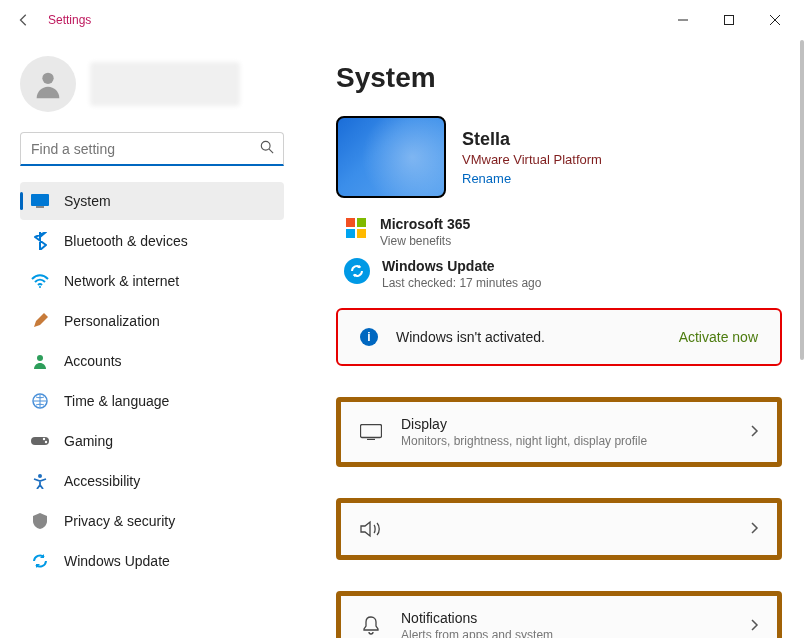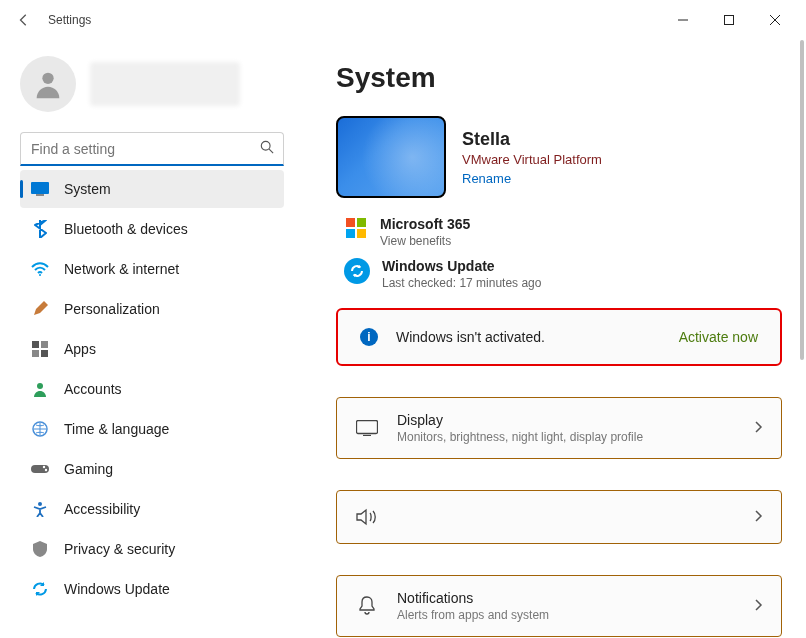--- a/index.html
+++ b/index.html
@@ -1,32 +1,32 @@
 <!DOCTYPE html>
 <html><head>
 <meta charset="utf-8">
 <style>
   * { box-sizing: border-box; margin: 0; padding: 0; font-family: "Segoe UI", Arial, sans-serif; }
   body { width: 806px; height: 638px; background: #fff; overflow: hidden; position: relative; }
 
   .titlebar { height: 40px; display: flex; align-items: center; padding: 0 8px; }
   .back-btn { width: 32px; height: 32px; display: flex; align-items: center; justify-content: center; color: #555; border-radius: 4px; }
-  .app-title { font-size: 12px; color: #404040; margin-left: 8px; }
+  .app-title { font-size: 12px; color: #be185d; margin-left: 8px; }
   .win-controls { margin-left: auto; display: flex; }
   .win-btn { width: 46px; height: 32px; display: flex; align-items: center; justify-content: center; color: #222; }
 
   .main-area { display: flex; height: calc(100% - 40px); }
 
   .sidebar { width: 300px; padding: 16px 16px 0 20px; display: flex; flex-direction: column; }
   .profile { display: flex; align-items: center; gap: 14px; margin-bottom: 20px; }
   .avatar { width: 56px; height: 56px; border-radius: 50%; background: #e9e9e9; display: flex; align-items: center; justify-content: center; }
   .avatar svg { width: 34px; height: 34px; fill: #9a9a9a; }
   .profile-name { width: 150px; height: 44px; background: #f0f0f0; border-radius: 4px; filter: blur(2px); }
 
-  .search { position: relative; margin-bottom: 4px; }
+  .search { position: relative; margin-bottom: 16px; }
   .search input { width: 100%; height: 34px; padding: 0 36px 0 10px; font-size: 14px; border: 1px solid #d0d0d0; border-bottom: 2px solid #0067c0; border-radius: 4px 4px 0 0; background: #fff; outline: none; }
   .search .icon { position: absolute; right: 10px; top: 50%; transform: translateY(-50%); color: #555; }
 
   .nav { display: flex; flex-direction: column; gap: 2px; }
   .nav-item { display: flex; align-items: center; height: 38px; padding: 0 10px; border-radius: 4px; font-size: 14px; color: #222; position: relative; }
   .nav-item.active { background: #ededed; }
   .nav-item.active::before { content: ""; position: absolute; left: 0; top: 10px; bottom: 10px; width: 3px; background: #0067c0; border-radius: 2px; }
   .nav-icon { width: 20px; height: 20px; margin-right: 14px; display: flex; align-items: center; justify-content: center; }
 
   .content { flex: 1; padding: 22px 24px 0 36px; overflow-y: auto; position: relative; }
@@ -47,21 +47,21 @@
   .dot { color: #0067c0; }
 
   .update-row { display: flex; gap: 12px; align-items: flex-start; padding-left: 8px; margin-bottom: 18px; }
   .upd-icon { width: 26px; height: 26px; border-radius: 50%; background: #0099e5; display: flex; align-items: center; justify-content: center; }
 
   .activation-card { border: 2px solid #e60000; border-radius: 6px; background: #fafafa; padding: 18px 22px; display: flex; align-items: center; margin-bottom: 20px; }
   .info-badge { width: 18px; height: 18px; border-radius: 50%; background: #0067c0; color: #fff; font-size: 12px; font-weight: bold; display: flex; align-items: center; justify-content: center; margin-right: 18px; }
   .activation-card .msg { font-size: 14px; color: #222; }
   .activation-card .act { margin-left: auto; font-size: 14px; color: #4d7c0f; cursor: pointer; }
 
-  .setting-card { border: 1px solid #a16207; border-radius: 4px; background: #fbfbfb; padding: 14px 18px; display: flex; align-items: center; margin-bottom: 8px; margin-top: 31px; }
+  .setting-card { border: 5px solid #a16207; border-radius: 4px; background: #fbfbfb; padding: 14px 18px; display: flex; align-items: center; margin-bottom: 8px; margin-top: 31px; }
   .card-icon { width: 24px; height: 24px; margin-right: 18px; color: #444; display: flex; align-items: center; justify-content: center; }
   .card-text .t { font-size: 14px; color: #222; }
   .card-text .s { font-size: 12px; color: #777; margin-top: 2px; }
   .chev { margin-left: auto; color: #555; }
 
   .scroll-track { position: absolute; right: 2px; top: 40px; width: 4px; height: 320px; background: #c0c0c0; border-radius: 2px; }
 </style>
 </head>
 <body>
 
@@ -145,31 +145,20 @@
         <span class="nav-icon">
             <svg width="16" height="16" viewBox="0 0 16 16">
               <path d="M2 14l2-6 8-8 4 4-8 8-6 2z" fill="#c77b3a"></path>
             </svg>
           </span>
         <span>Personalization</span>
       </div>
       <div class="nav-item">
         <span class="nav-icon">
             <svg width="16" height="16" viewBox="0 0 16 16">
-              <rect x="0" y="0" width="7" height="7" fill="#555"></rect>
-              <rect x="9" y="0" width="7" height="7" fill="#888"></rect>
-              <rect x="0" y="9" width="7" height="7" fill="#888"></rect>
-              <rect x="9" y="9" width="7" height="7" fill="#555"></rect>
-            </svg>
-          </span>
-        <span>Apps</span>
-      </div>
-      <div class="nav-item">
-        <span class="nav-icon">
-            <svg width="16" height="16" viewBox="0 0 16 16">
               <circle cx="8" cy="5" r="3" fill="#2e9e5b"></circle>
               <path d="M2 16c0-3.3 2.7-6 6-6s6 2.7 6 6" fill="#2e9e5b"></path>
             </svg>
           </span>
         <span>Accounts</span>
       </div>
       <div class="nav-item">
         <span class="nav-icon">
             <svg width="16" height="16" viewBox="0 0 16 16">
               <circle cx="8" cy="8" r="7" stroke="#4a90d9" stroke-width="1.5" fill="none"></circle>

